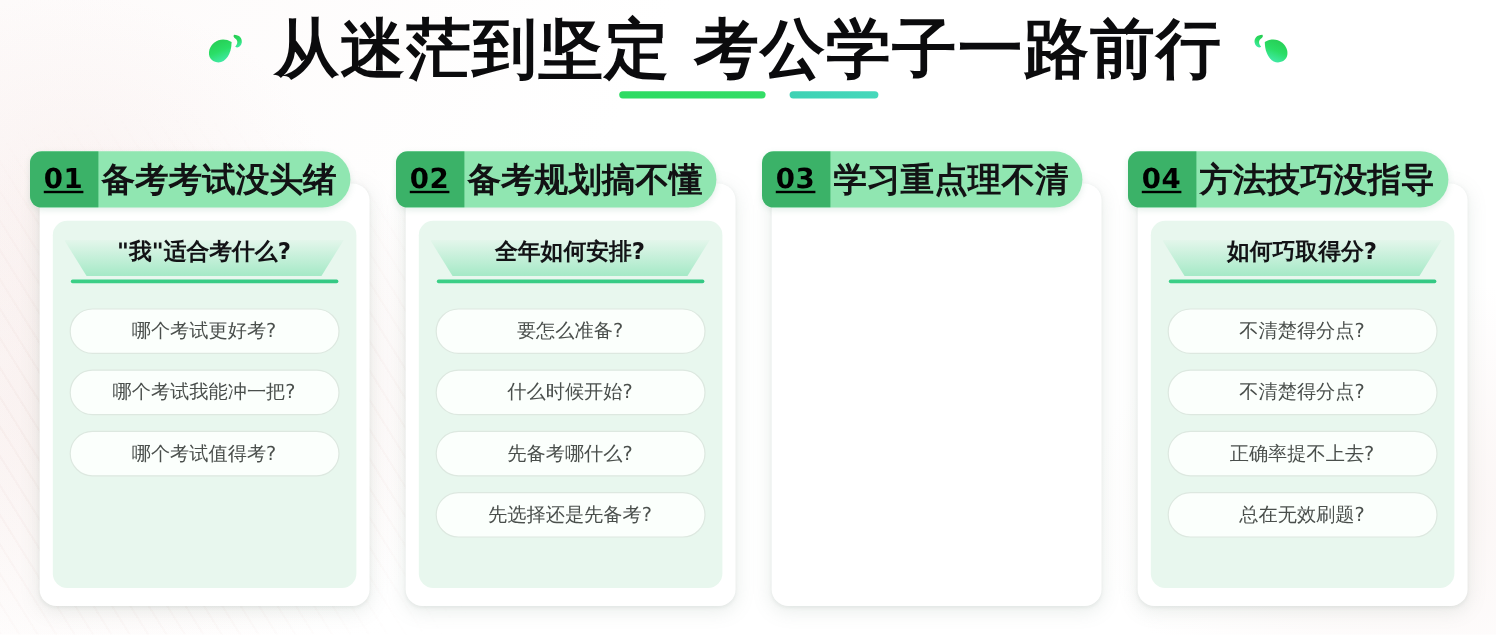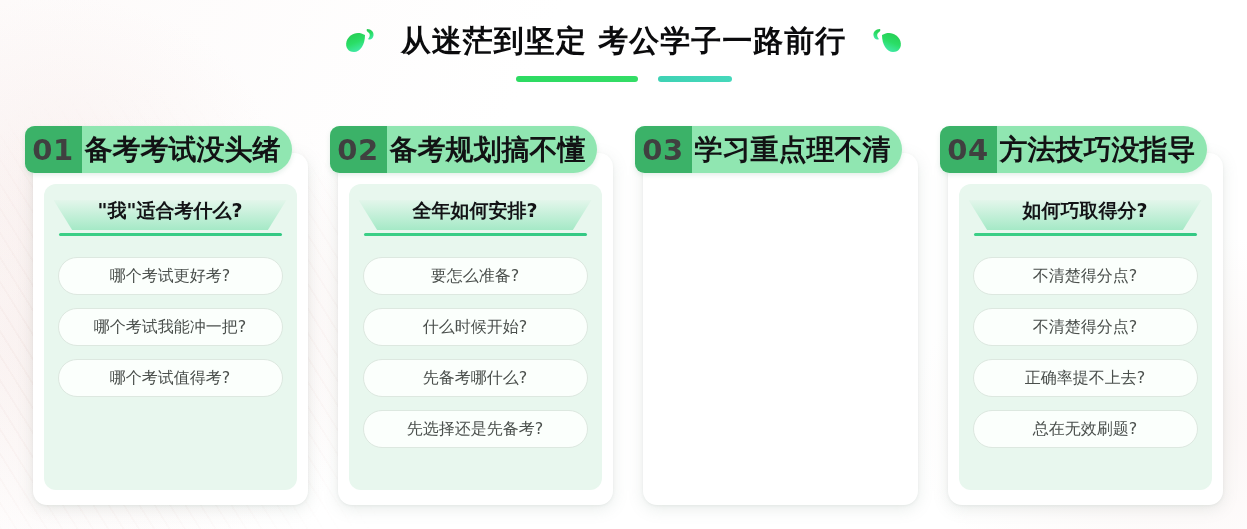--- a/index.html
+++ b/index.html
@@ -43,21 +43,21 @@
   }
   .title-row {
     display:flex; align-items:center; justify-content:center;
     gap:18px;
     height:78px;
     margin-top:2px;
   }
   .leaf { width:40px; height:40px; display:block; flex:none; }
   .leaf.right { transform:scaleX(-1); }
   .title-text {
-    font-size:30px;
+    font-size:54px;
     font-weight:bold;
     color:#0b0b0d;
     letter-spacing:1px;
     white-space:nowrap;
     line-height:1;
     font-family:"DejaVu Sans","Liberation Sans",sans-serif;
   }
   .underline-row {
     display:flex; align-items:center; gap:20px;
     margin-top:-4px;
@@ -101,25 +101,26 @@
     background:#90e6b1;
     border-radius:10px 24px 24px 10px;
     display:flex; align-items:center;
     overflow:hidden;
     z-index:4;
     box-shadow:0 2px 5px rgba(100,160,130,0.18);
   }
   .card-num {
     width:57px; height:47px; flex:none;
     background:#3bb268;
-    color:#404040;
-    font-size:29px; font-weight:bold;
+    color:#000000;
+    font-size:23px; font-weight:bold;
     display:flex; align-items:center; justify-content:center;
     letter-spacing:0.5px;
     font-family:"DejaVu Sans","Liberation Sans",sans-serif;
+    text-decoration:underline;
   }
   .card-head-title {
     flex:1;
     text-align:center;
     font-size:28px;
     font-weight:bold;
     color:#121214;
     padding-right:8px;
     white-space:nowrap;
     font-family:"DejaVu Sans","Liberation Sans",sans-serif;

